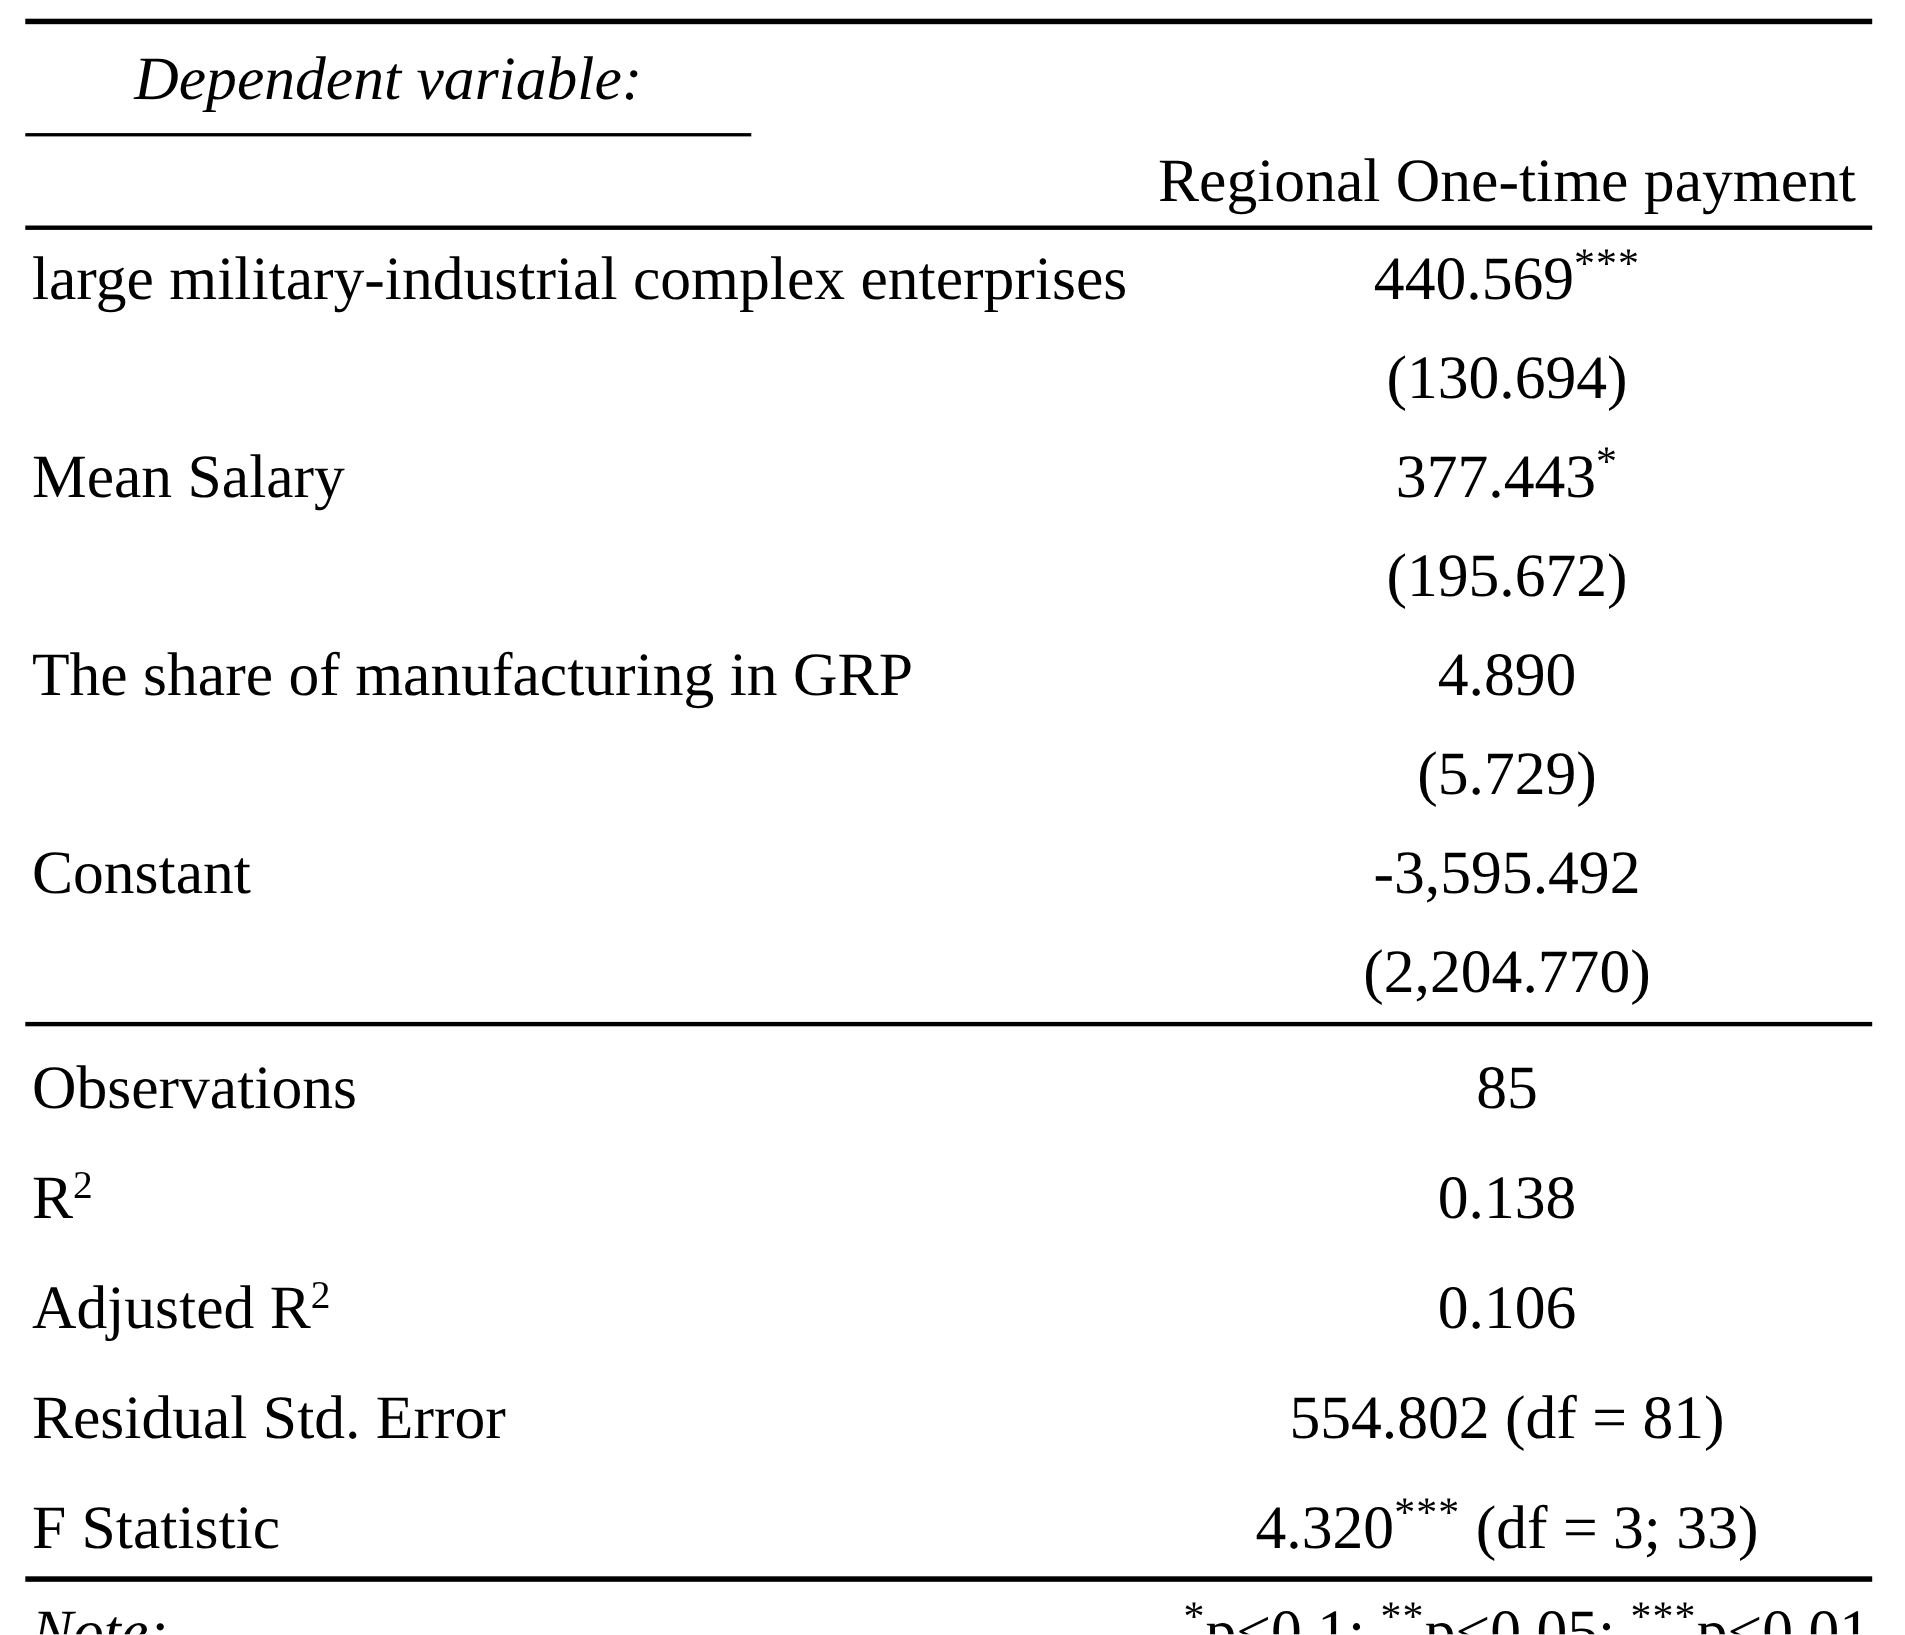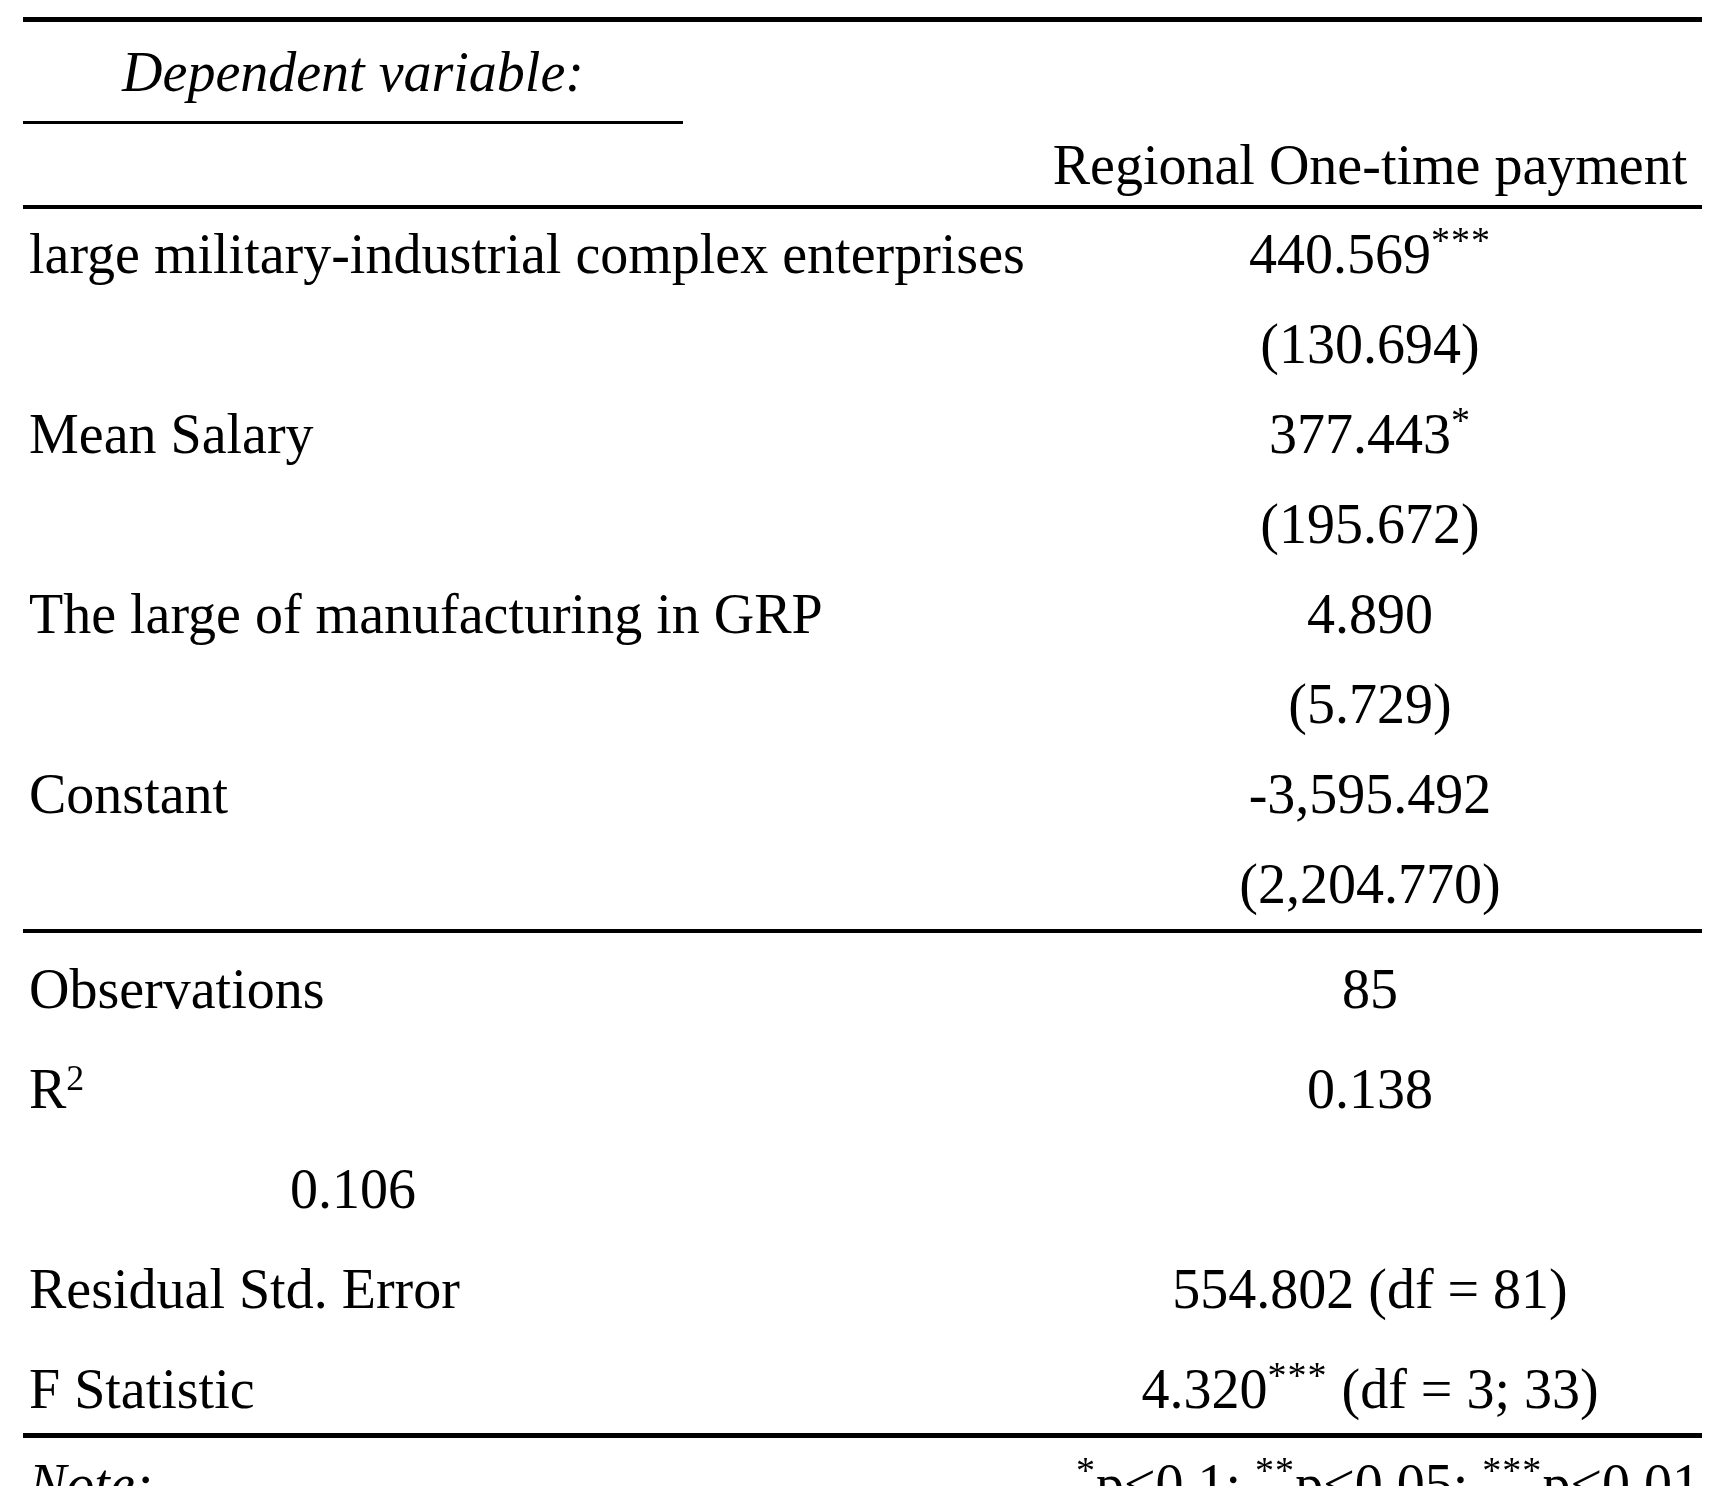--- a/index.html
+++ b/index.html
@@ -124,21 +124,21 @@
       <div class="row coef-row">
         <div class="cell label">
           <span class="line"></span>
         </div>
         <div class="cell value">
           <span class="line"><span>(195.672)</span></span>
         </div>
       </div>
       <div class="row coef-row">
         <div class="cell label">
-          <span class="line"><span>The large of manufacturing in GRP</span></span>
+          <span class="line"><span>The share of manufacturing in GRP</span></span>
         </div>
         <div class="cell value">
           <span class="line"><span>4.890</span></span>
         </div>
       </div>
       <div class="row coef-row">
         <div class="cell label">
           <span class="line"></span>
         </div>
         <div class="cell value">
@@ -176,20 +176,23 @@
       </div>
       <div class="row stat-row">
         <div class="cell label">
           <span class="line"><span>R</span><span class="sup">2</span></span>
         </div>
         <div class="cell value">
           <span class="line"><span>0.138</span></span>
         </div>
       </div>
       <div class="row stat-row">
+        <div class="cell label">
+          <span class="line"><span>Adjusted R</span><span class="sup">2</span></span>
+        </div>
         <div class="cell value">
           <span class="line"><span>0.106</span></span>
         </div>
       </div>
       <div class="row stat-row">
         <div class="cell label">
           <span class="line"><span>Residual Std. Error</span></span>
         </div>
         <div class="cell value">
           <span class="line"><span>554.802</span><span> (df = 81)</span></span>

